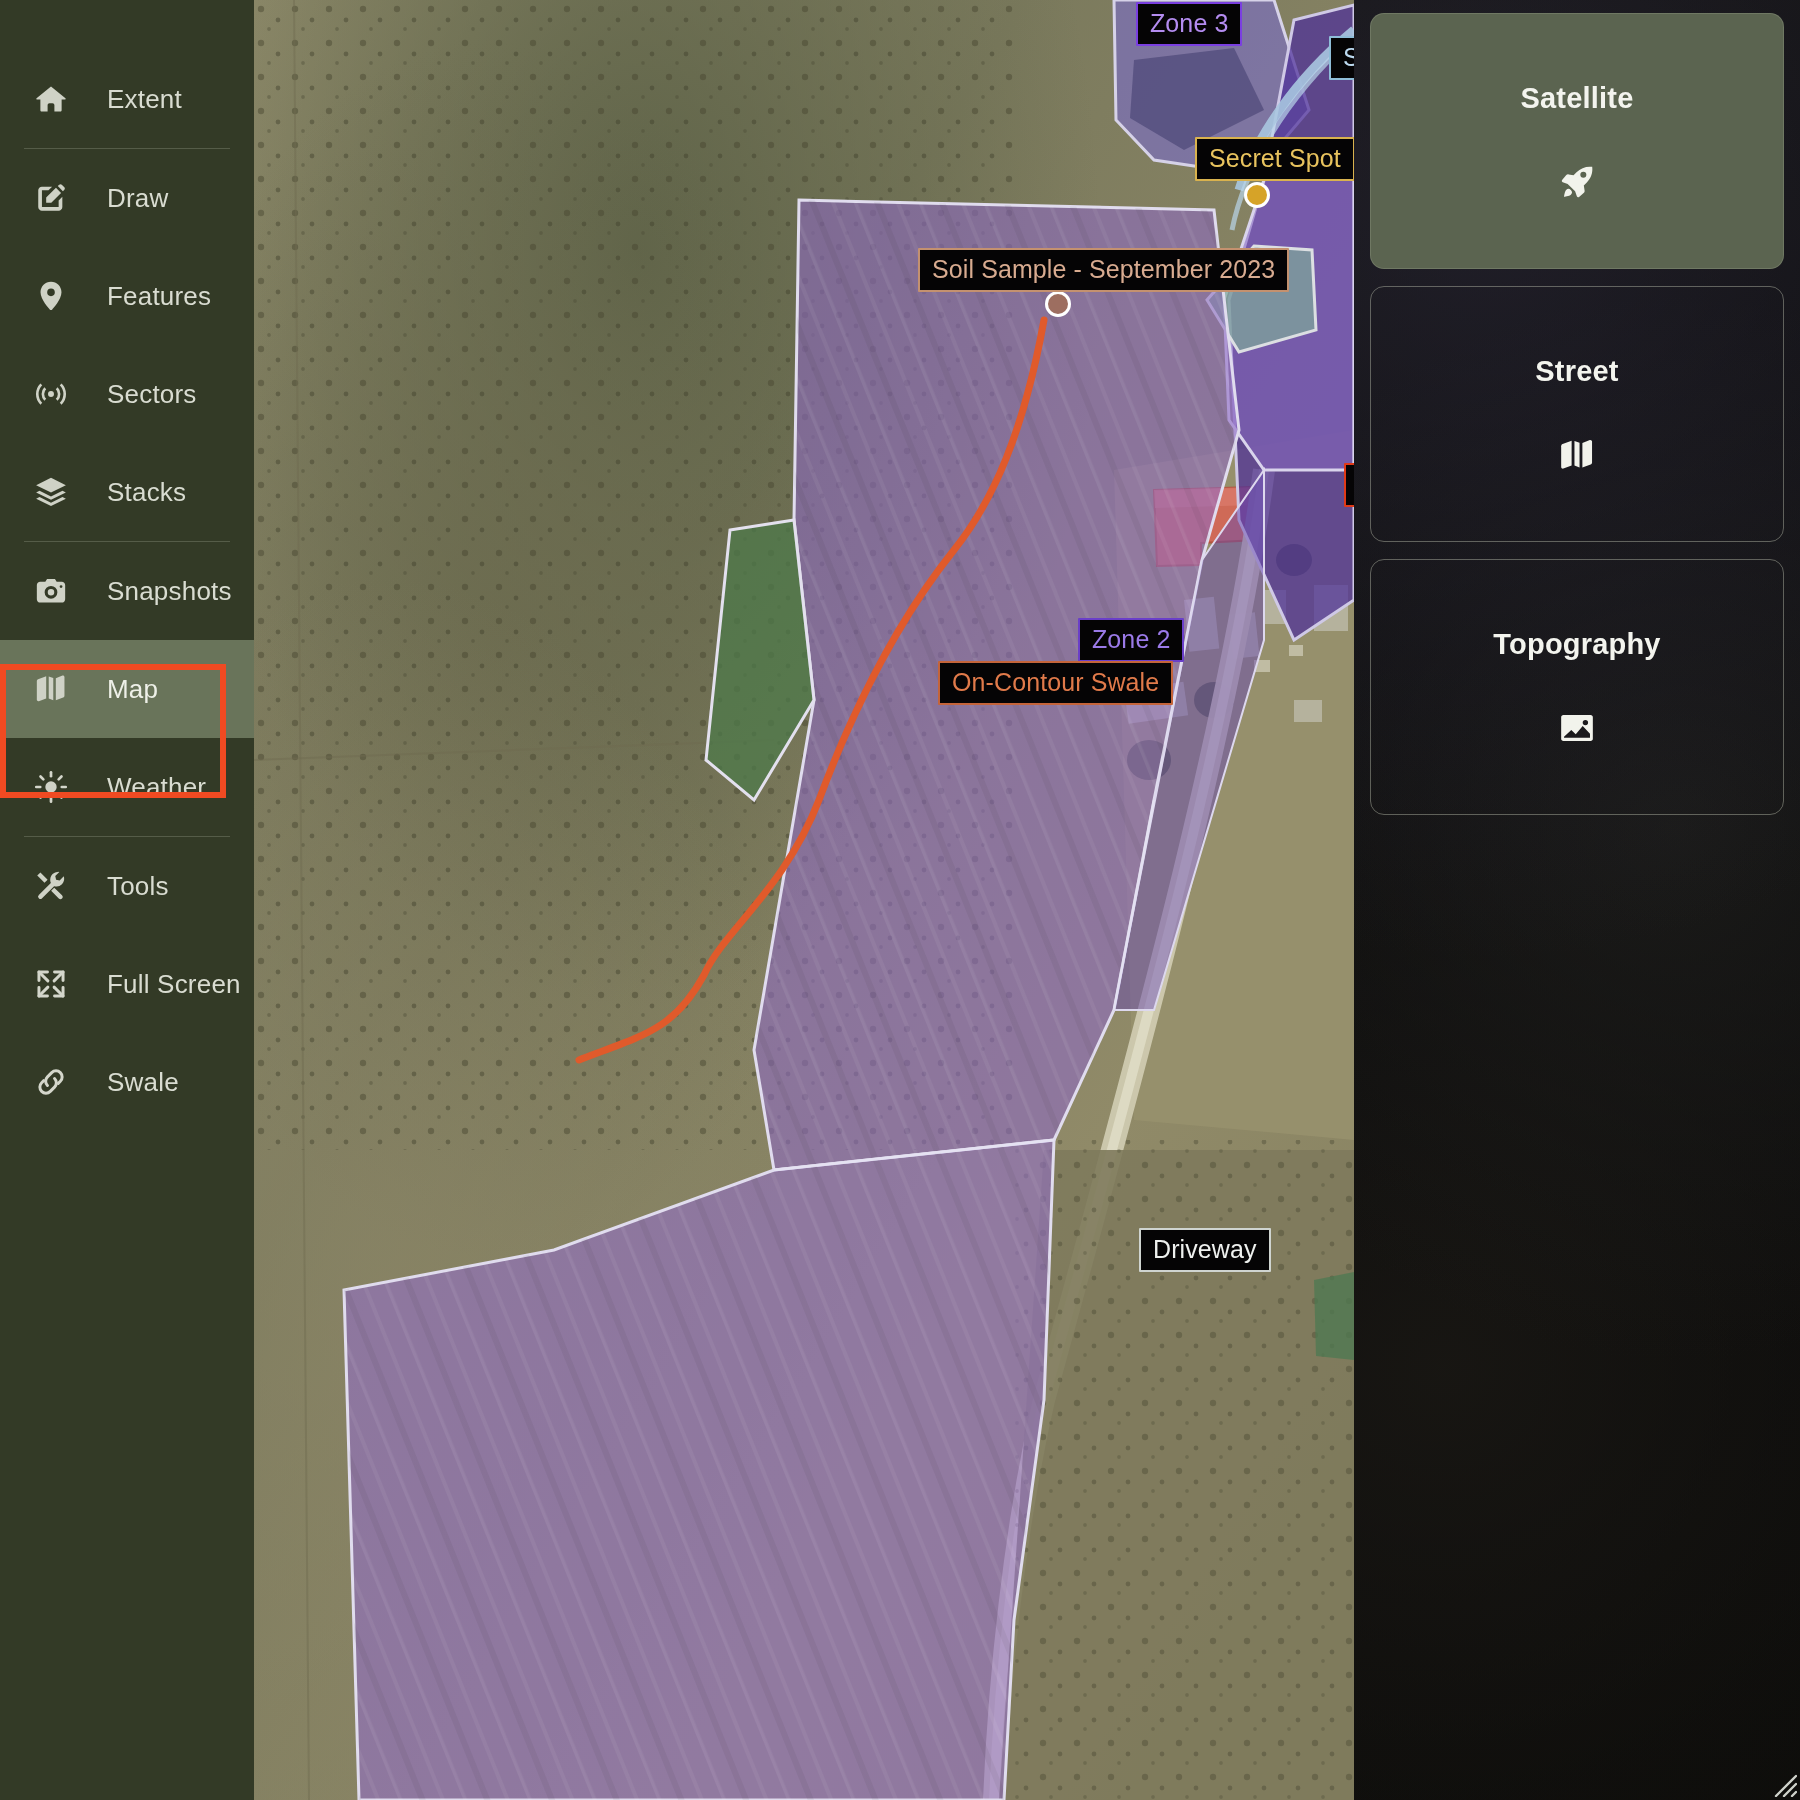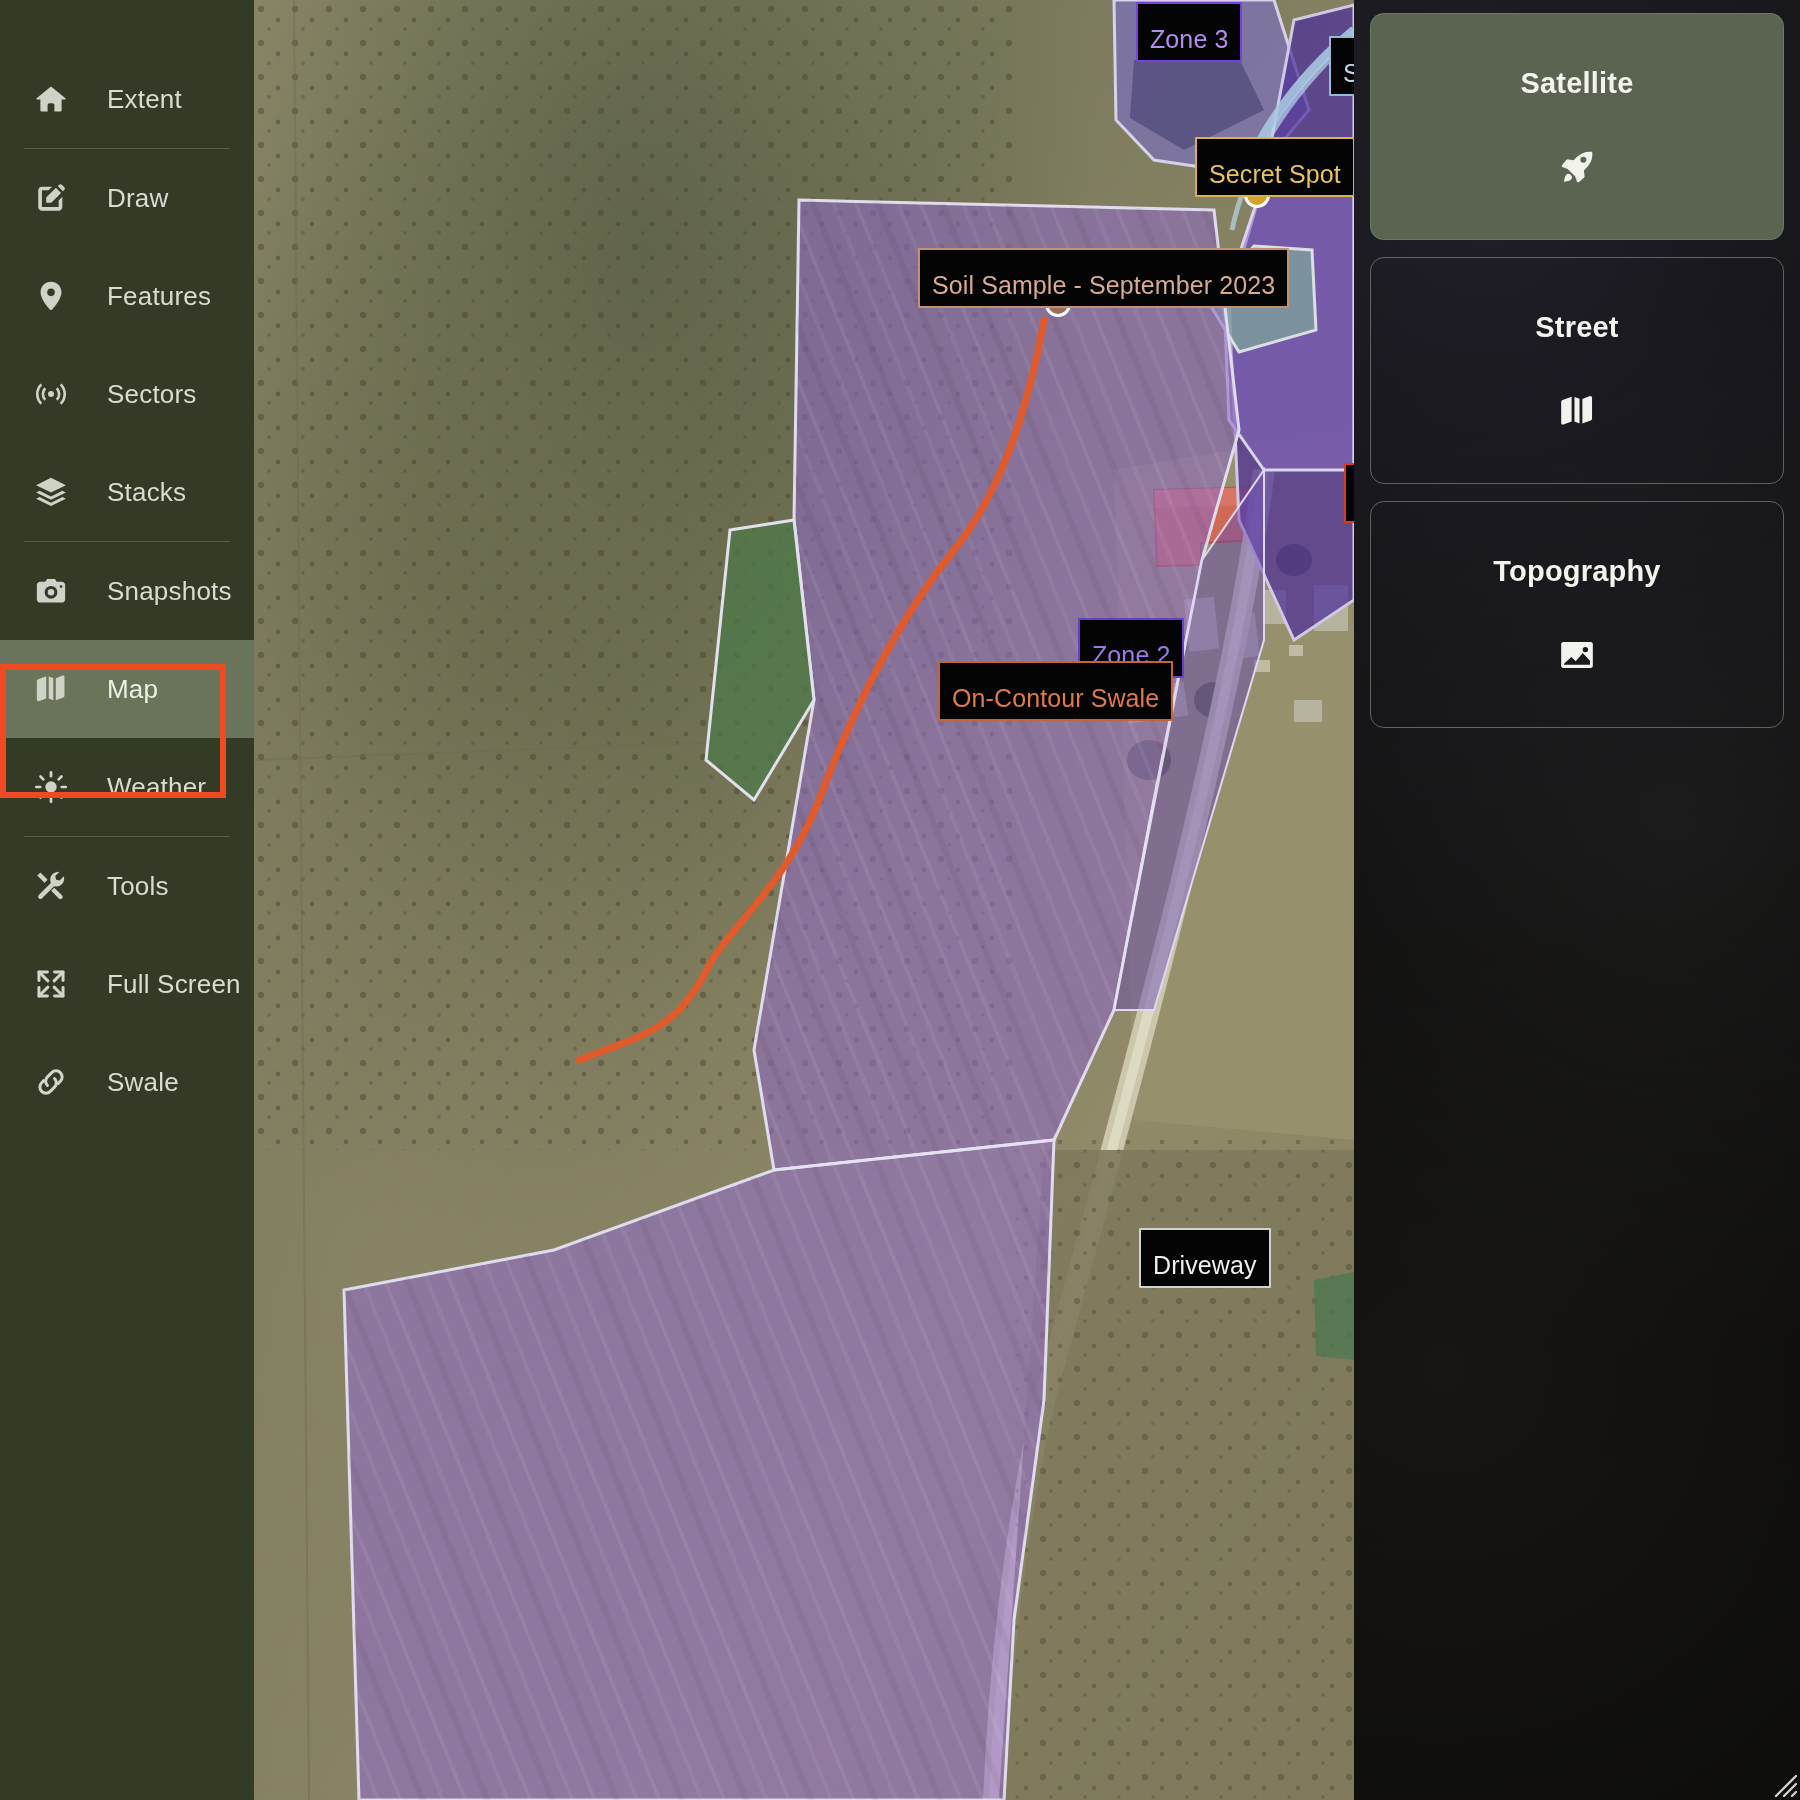--- a/index.html
+++ b/index.html
@@ -70,21 +70,21 @@
   #map-canvas { position: absolute; inset: 0; width: 100%; height: 100%; display: block; }
 
   
   .chip {
     position: absolute;
     display: inline-flex;
     align-items: center;
     justify-content: center;
     background: #050405;
     border: 2px solid #888;
-    padding: 21px 12px 7px 12px;
+    padding: 5px 12px 7px 12px;
     font-size: 25px;
     line-height: 1.12;
     white-space: nowrap;
     letter-spacing: 0.1px;
     border-radius: 1px;
     cursor: pointer;
     z-index: 20;
   }
 
   .marker {
@@ -110,21 +110,21 @@
     position:absolute; inset:0;
     background:
       radial-gradient(circle at 30% 12%, rgba(45,42,60,0.55), transparent 46%),
       radial-gradient(circle at 72% 46%, rgba(30,30,28,0.8), transparent 52%),
       radial-gradient(circle at 20% 76%, rgba(26,24,20,0.85), transparent 50%),
       linear-gradient(160deg,#121210 0%, #08080a 55%, #0b0b09 100%);
     pointer-events:none;
   }
   .style-card {
     position: relative;
-    height: 227px;
+    height: 256px;
     margin-bottom: 17px;
     border: 1px solid rgba(205,210,190,0.40);
     border-radius: 14px;
     display: flex;
     flex-direction: column;
     align-items: center;
     justify-content: center;
     cursor: pointer;
     z-index: 2;
     gap: 32px;

